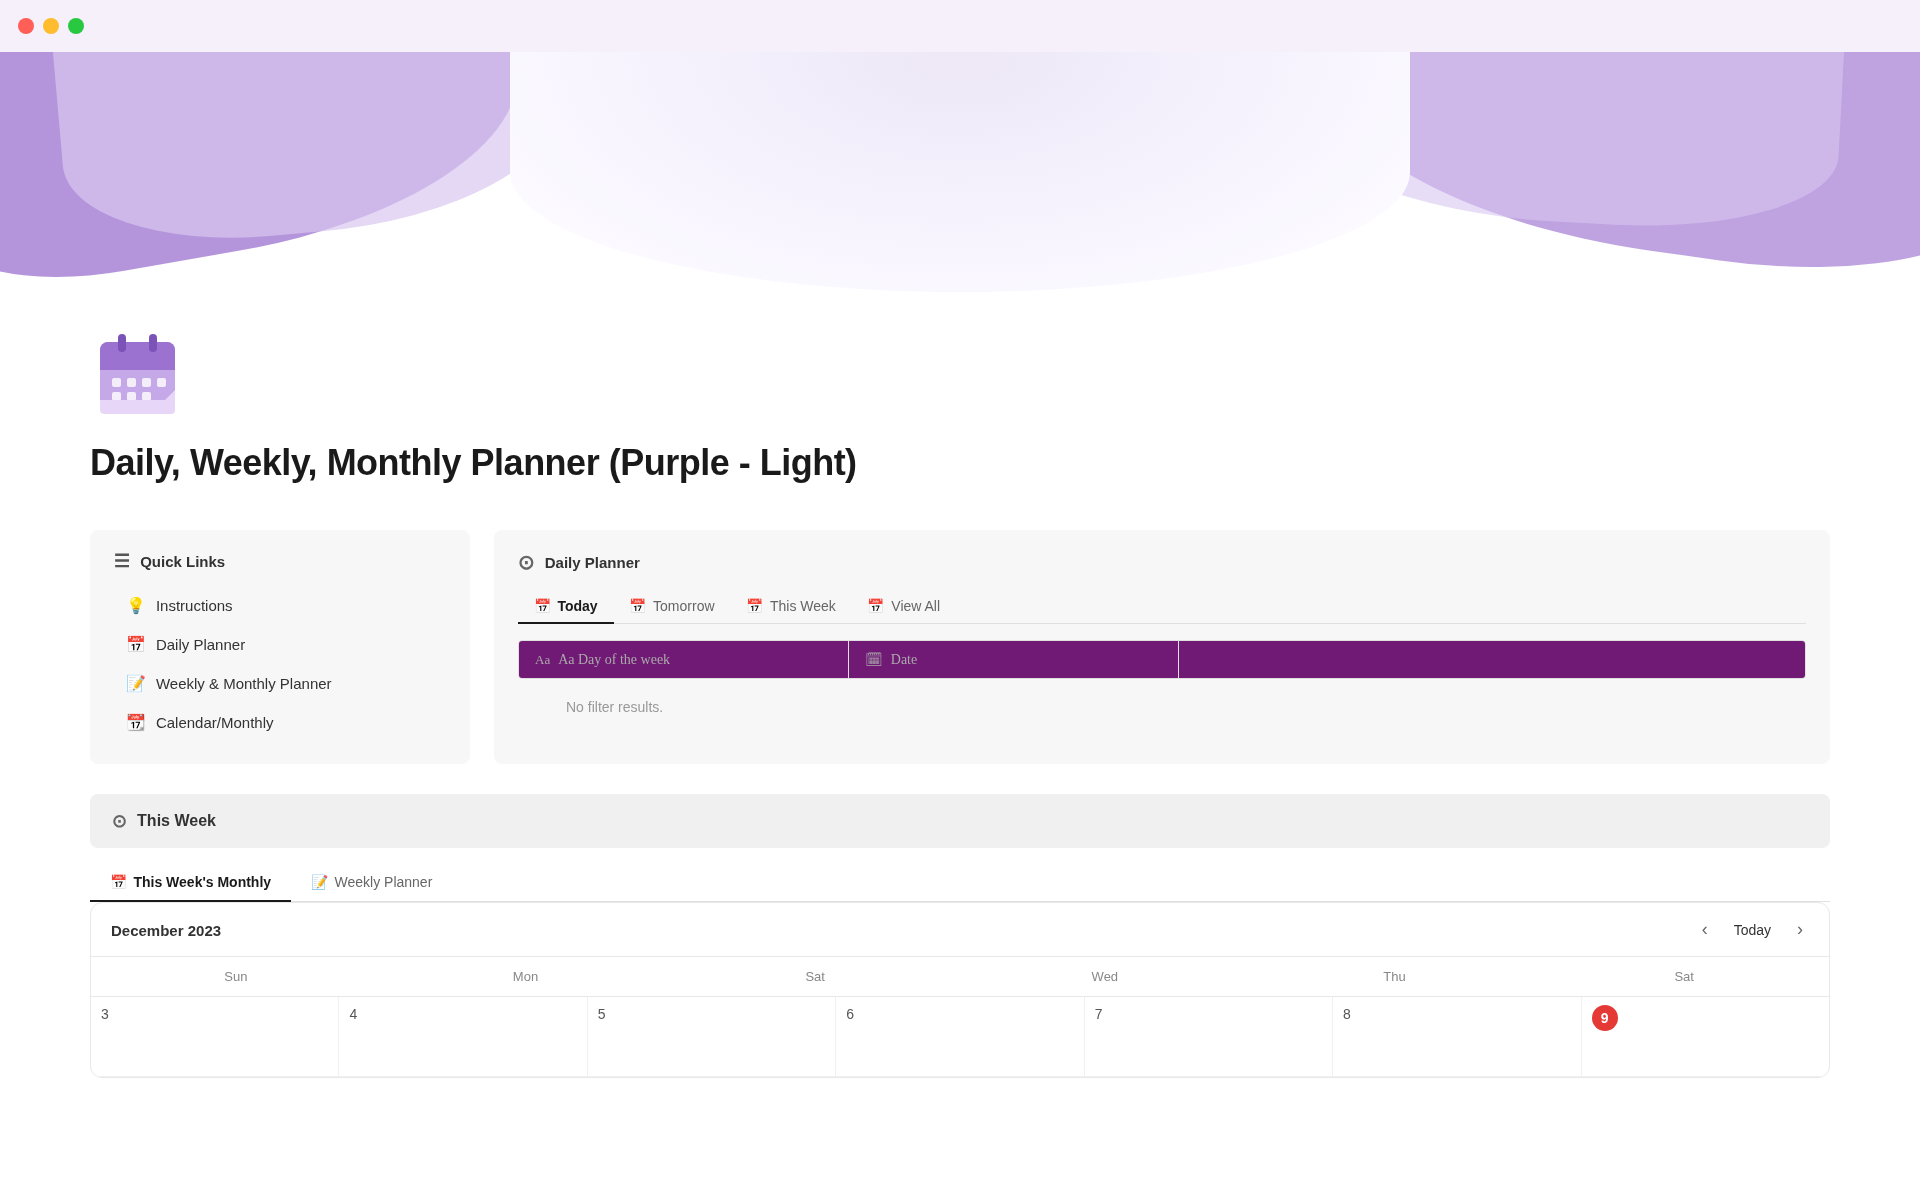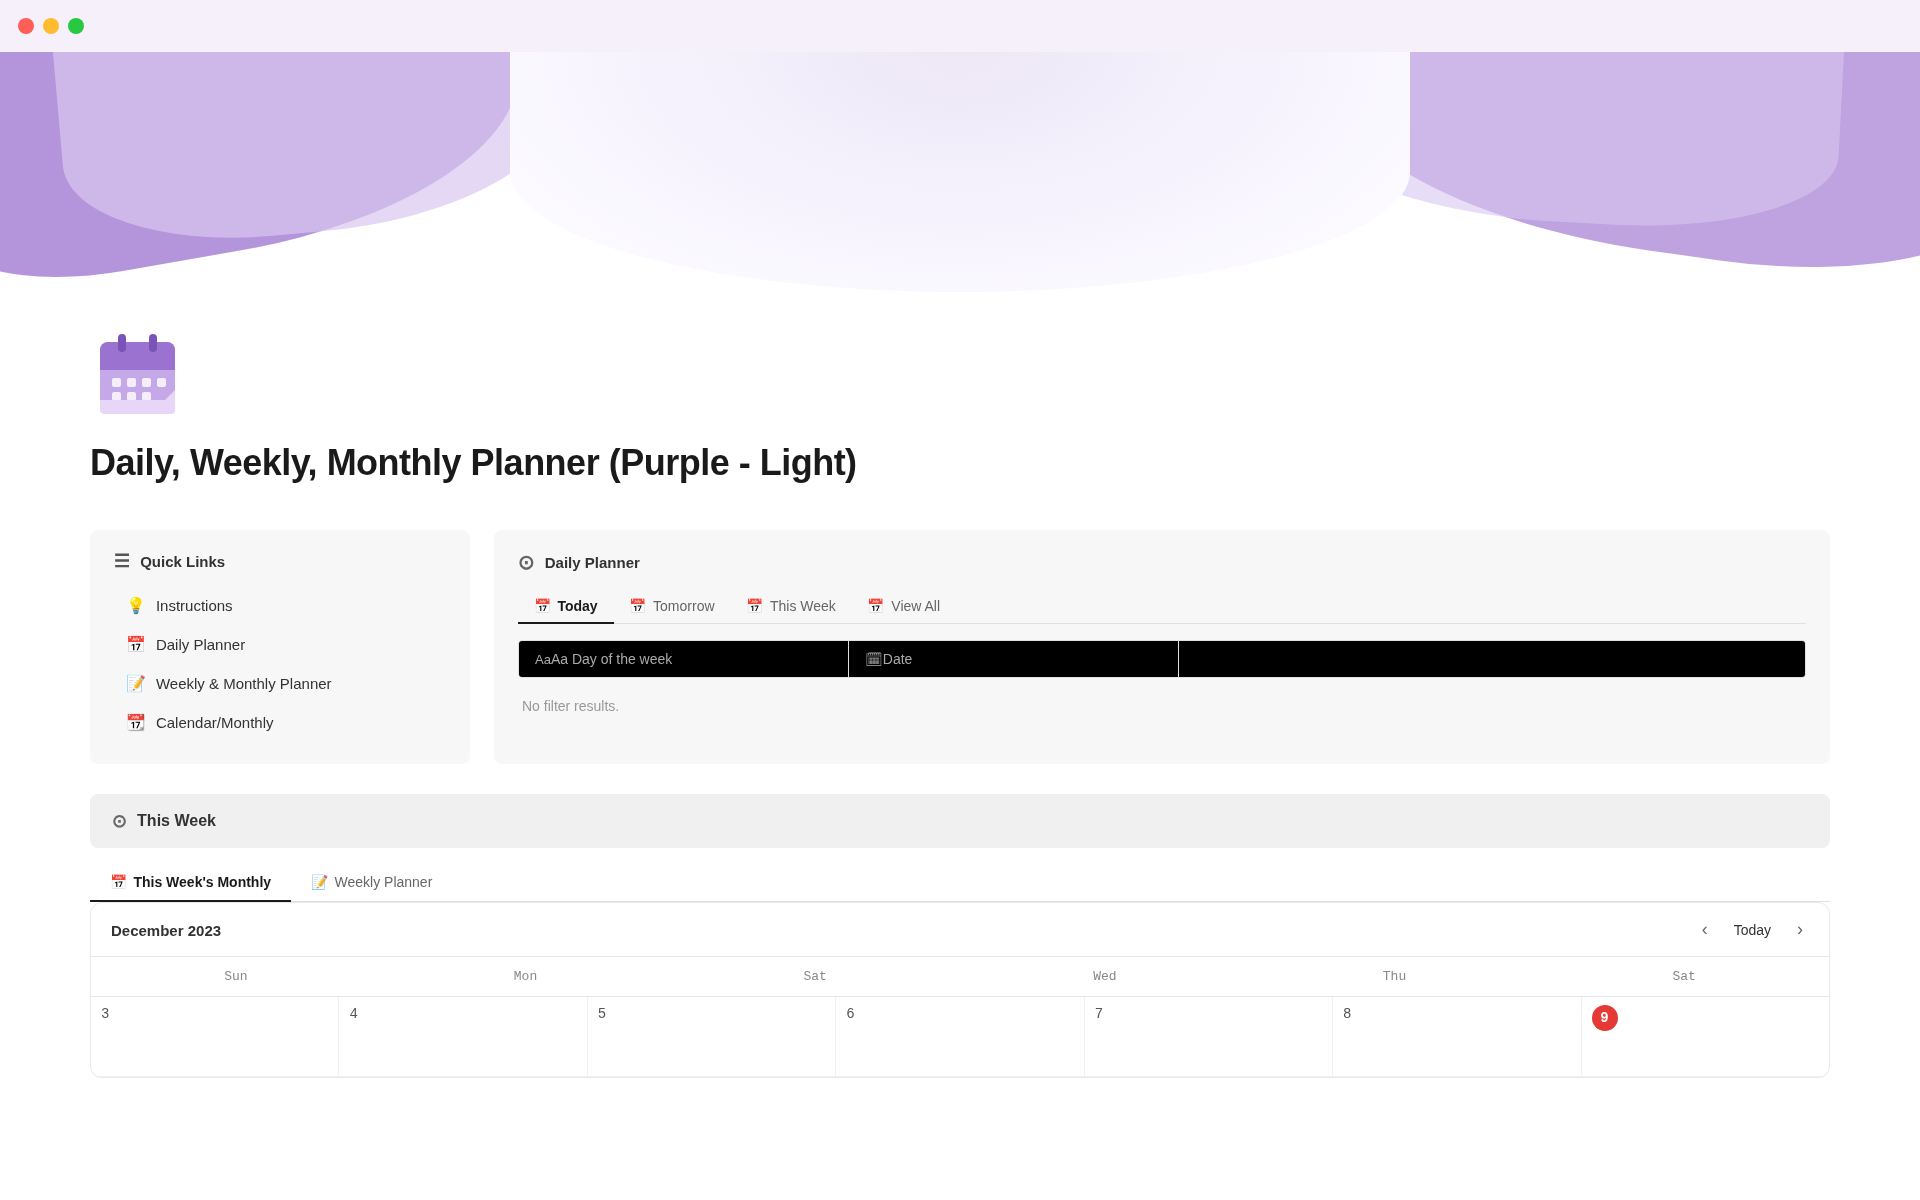--- a/index.html
+++ b/index.html
@@ -197,35 +197,37 @@
       display: flex;
       gap: 0;
       margin-bottom: 12px;
       border: 1px solid #e0e0e0;
       border-radius: 4px;
       overflow: hidden;
     }
     .filter-cell {
       display: flex;
       align-items: center;
-      gap: 0;
+      gap: 8px;
       padding: 10px 16px;
       font-size: 14px;
       color: #999;
       border-right: 1px solid #e0e0e0;
       flex: 1;
       cursor: text;
-      background: #000000;
+      background: #701a75;
+      font-family: Liberation Serif, serif;
     }
     .filter-cell:last-child { border-right: none; }
 
     .no-results {
       font-size: 14px;
       color: #999;
       padding: 8px 4px;
+      margin-left: 44px;
     }
 
     
     .this-week-section {
       margin-top: 10px;
     }
     .section-header {
       background: #f0f0f0;
       border-radius: 8px;
       padding: 16px 22px;
@@ -310,21 +312,20 @@
       text-align: center;
       padding: 12px 0;
       font-size: 13px;
       color: #888;
       font-weight: 500;
     }
     .cal-row {
       display: flex;
       border-bottom: 1px solid #f0f0f0;
       min-height: 80px;
-      font-family: Liberation Mono, monospace;
     }
     .cal-cell {
       flex: 1;
       border-right: 1px solid #f0f0f0;
       padding: 8px 10px;
       position: relative;
     }
     .cal-cell:last-child { border-right: none; }
     .cal-date {
       font-size: 14px;

